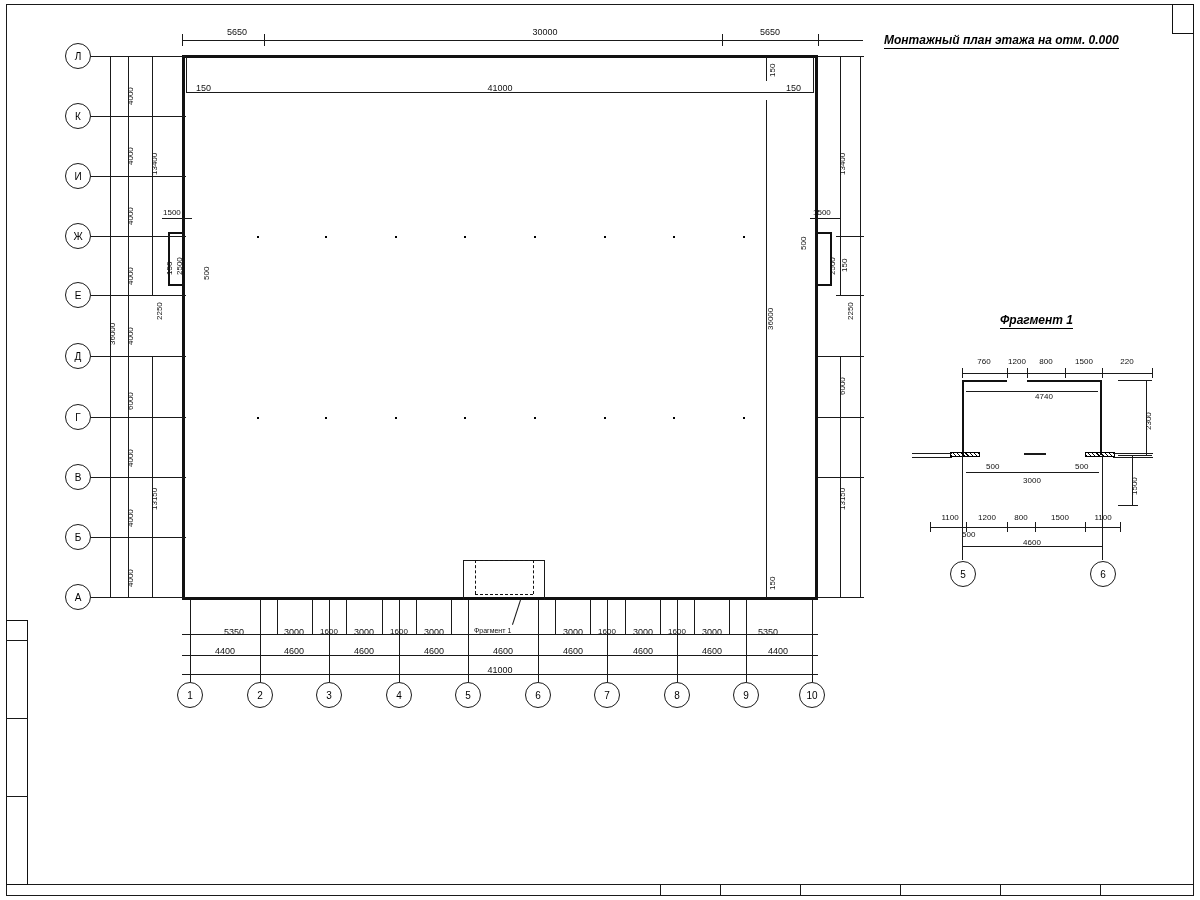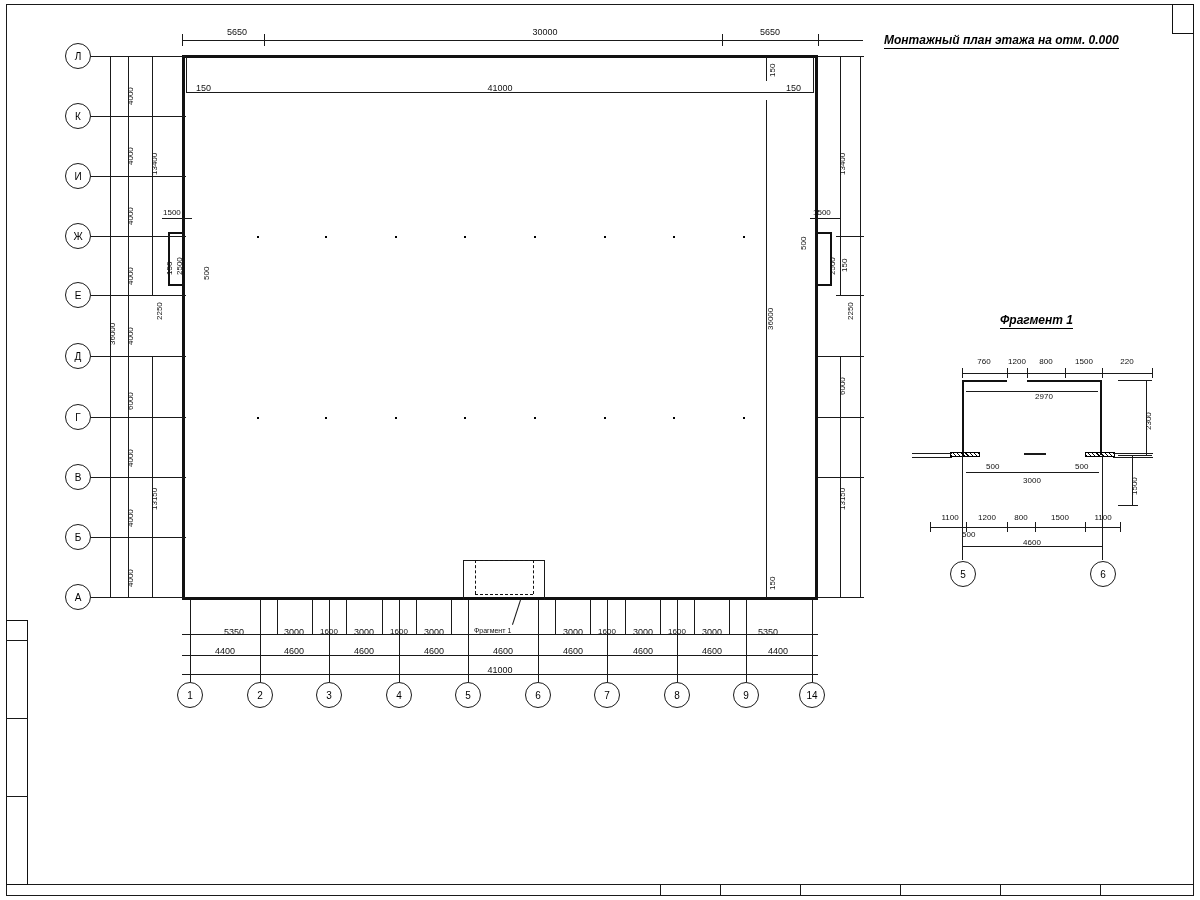--- a/index.html
+++ b/index.html
@@ -317,21 +317,21 @@
 
   <div class="circ" style="left:177px; top:682px;">1</div>
   <div class="circ" style="left:247px; top:682px;">2</div>
   <div class="circ" style="left:316px; top:682px;">3</div>
   <div class="circ" style="left:386px; top:682px;">4</div>
   <div class="circ" style="left:455px; top:682px;">5</div>
   <div class="circ" style="left:525px; top:682px;">6</div>
   <div class="circ" style="left:594px; top:682px;">7</div>
   <div class="circ" style="left:664px; top:682px;">8</div>
   <div class="circ" style="left:733px; top:682px;">9</div>
-  <div class="circ" style="left:799px; top:682px;">14</div>
+  <div class="circ" style="left:799px; top:682px;">10</div>
 
   <div class="title" style="left:1000px; top:313px;">Фрагмент 1</div>
 
   <div class="wall" style="left:962px; top:380px; width:2px; height:75px;"></div>
   <div class="wall" style="left:1100px; top:380px; width:2px; height:75px;"></div>
   <div class="wall" style="left:962px; top:380px; width:45px; height:2px;"></div>
   <div class="wall" style="left:1027px; top:380px; width:75px; height:2px;"></div>
 
   <div class="ln hl" style="left:966px; top:391px; width:132px;"></div>
 
@@ -350,21 +350,21 @@
   <div class="ln vl" style="left:1065px; top:368px; width:1px; height:10px;"></div>
   <div class="ln vl" style="left:1102px; top:368px; width:1px; height:10px;"></div>
   <div class="ln vl" style="left:1152px; top:368px; width:1px; height:10px;"></div>
 
   <div class="txt c" style="left:984px; top:357px; font-size:8px;">760</div>
   <div class="txt c" style="left:1017px; top:357px; font-size:8px;">1200</div>
   <div class="txt c" style="left:1046px; top:357px; font-size:8px;">800</div>
   <div class="txt c" style="left:1084px; top:357px; font-size:8px;">1500</div>
   <div class="txt c" style="left:1127px; top:357px; font-size:8px;">220</div>
 
-  <div class="txt c" style="left:1044px; top:392px; font-size:8px;">2970</div>
+  <div class="txt c" style="left:1044px; top:392px; font-size:8px;">4740</div>
 
   <div class="ln hl" style="left:980px; top:472px; width:105px;"></div>
   <div class="ln hl" style="left:966px; top:472px; width:14px;"></div>
   <div class="ln hl" style="left:1085px; top:472px; width:14px;"></div>
   <div class="txt c" style="left:1032px; top:476px; font-size:8px;">3000</div>
   <div class="txt" style="left:986px; top:462px; font-size:8px;">500</div>
   <div class="txt" style="left:1075px; top:462px; font-size:8px;">500</div>
 
   <div class="ln vl" style="left:1146px; top:380px; width:1px; height:75px;"></div>
   <div class="txt rot" style="left:1144px; top:430px; font-size:8px;">2300</div>

